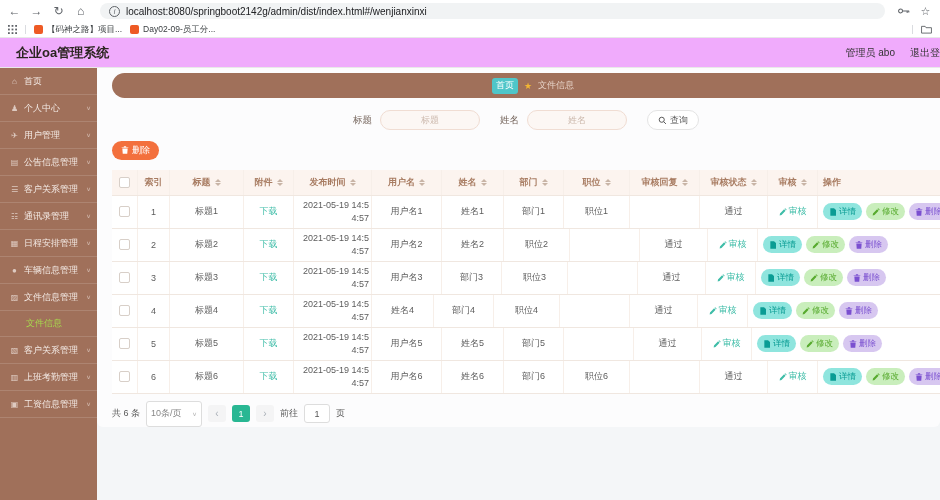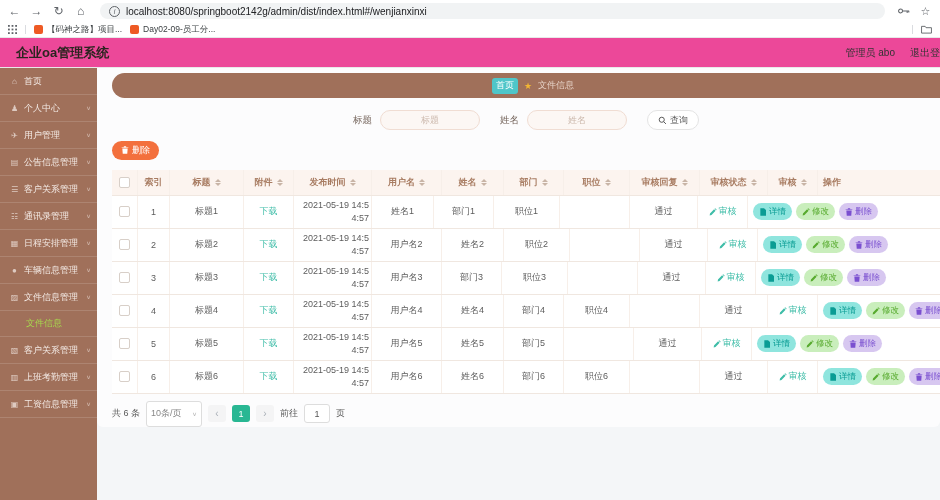--- a/index.html
+++ b/index.html
@@ -18,21 +18,21 @@
   .star{font-size:11px}
 
   .bookmarks-bar{height:15px;display:flex;align-items:center;padding:0 8px;gap:8px;background:#fff;
                  border-bottom:1px solid #e8e8e8}
   .bm-sep{width:1px;height:9px;background:#dadce0}
   .bm{display:flex;align-items:center;gap:4px;font-size:8.5px;color:#3c4043;cursor:pointer;white-space:nowrap}
   .bm-fav{width:9px;height:9px;border-radius:2px;background:#ee5a24;flex-shrink:0}
   .bm-spacer{flex:1}
 
   
-  .app-header{height:29px;background:#ec4899;display:flex;align-items:center;justify-content:space-between;
+  .app-header{height:29px;background:#f0abfc;display:flex;align-items:center;justify-content:space-between;
               padding-left:16px;border-bottom:1px solid #e9e9e9;box-shadow:0 1px 2px rgba(0,0,0,.04)}
   .app-title{font-size:13px;font-weight:bold;color:#2b2520}
   .header-right{display:flex;gap:15px;font-size:10px;color:#333;white-space:nowrap;margin-right:-10px}
   .header-right span{cursor:pointer}
 
   
   .layout{display:flex;height:433px}
   .sidebar{width:97px;flex-shrink:0;background:var(--brown,#a0705a)}
   .sb-item{height:27px;display:flex;align-items:center;gap:5px;padding:0 6px 0 10px;color:#f3e9e4;
            font-size:9px;border-bottom:1px solid rgba(255,255,255,.14);cursor:pointer;box-sizing:border-box}
@@ -357,20 +357,21 @@
                 <span class="cb"></span>
               </div>
               <div class="cell c-index">1</div>
               <div class="cell c-title">标题1</div>
               <div class="cell c-attach">
                 <span class="link">下载</span>
               </div>
               <div class="cell c-time">
                 <span class="time">2021-05-19 14:54:57</span>
               </div>
+              <div class="cell c-user">用户名1</div>
               <div class="cell c-name">姓名1</div>
               <div class="cell c-dept">部门1</div>
               <div class="cell c-pos">职位1</div>
               <div class="cell c-reply"></div>
               <div class="cell c-status">通过</div>
               <div class="cell c-audit">
                 <span class="link">
                   <span style="display:inline-flex">
                     <svg viewBox="0 0 12 12" width="8" height="8">
                       <path fill="currentColor" d="M1.5 8.2 7.6 2l2.3 2.3-6.1 6.2L1 11.1zM8.4 1.2l.9-.9 2.3 2.3-.9.9z"></path>
@@ -519,21 +520,20 @@
                 <span class="cb"></span>
               </div>
               <div class="cell c-index">4</div>
               <div class="cell c-title">标题4</div>
               <div class="cell c-attach">
                 <span class="link">下载</span>
               </div>
               <div class="cell c-time">
                 <span class="time">2021-05-19 14:54:57</span>
               </div>
-              <div class="cell c-user">用户名4</div>
               <div class="cell c-name">姓名4</div>
               <div class="cell c-dept">部门4</div>
               <div class="cell c-pos">职位4</div>
               <div class="cell c-reply"></div>
               <div class="cell c-status">通过</div>
               <div class="cell c-audit">
                 <span class="link">
                   <span style="display:inline-flex">
                     <svg viewBox="0 0 12 12" width="8" height="8">
                       <path fill="currentColor" d="M1.5 8.2 7.6 2l2.3 2.3-6.1 6.2L1 11.1zM8.4 1.2l.9-.9 2.3 2.3-.9.9z"></path>

